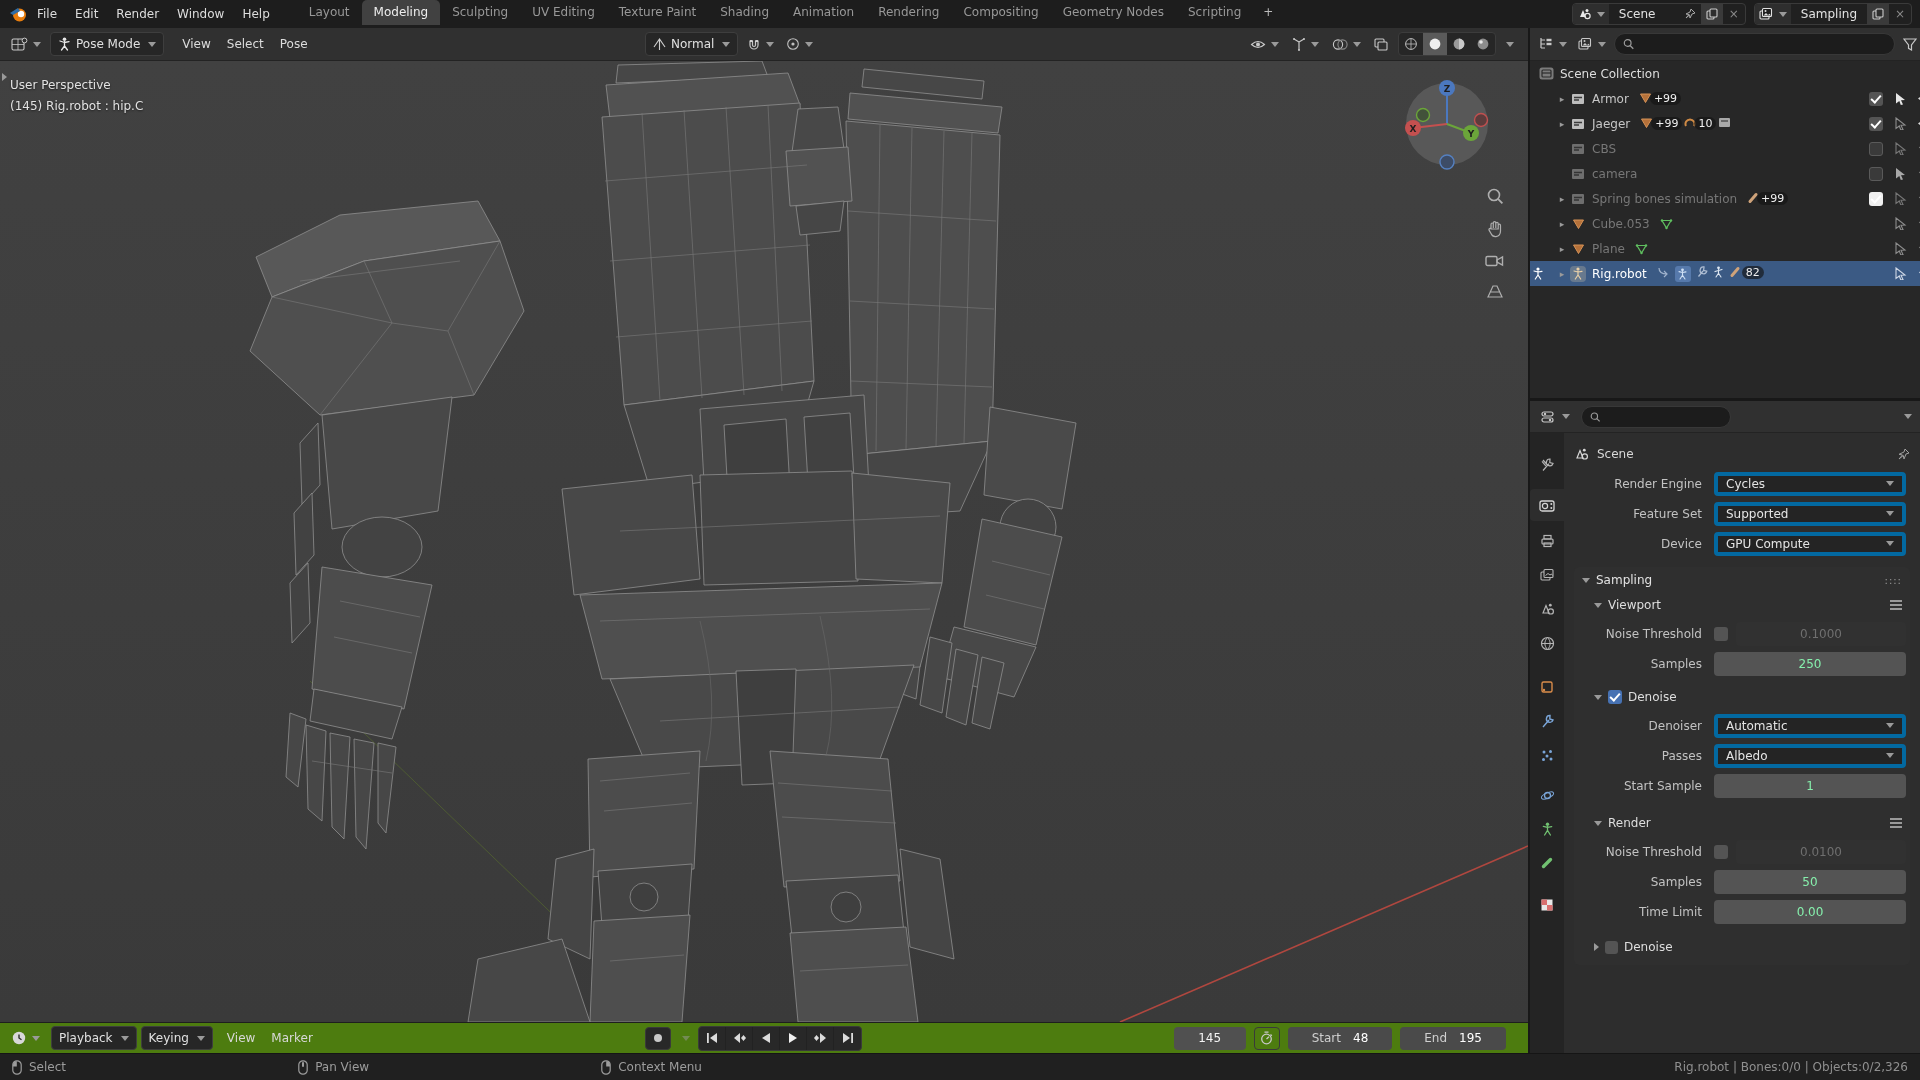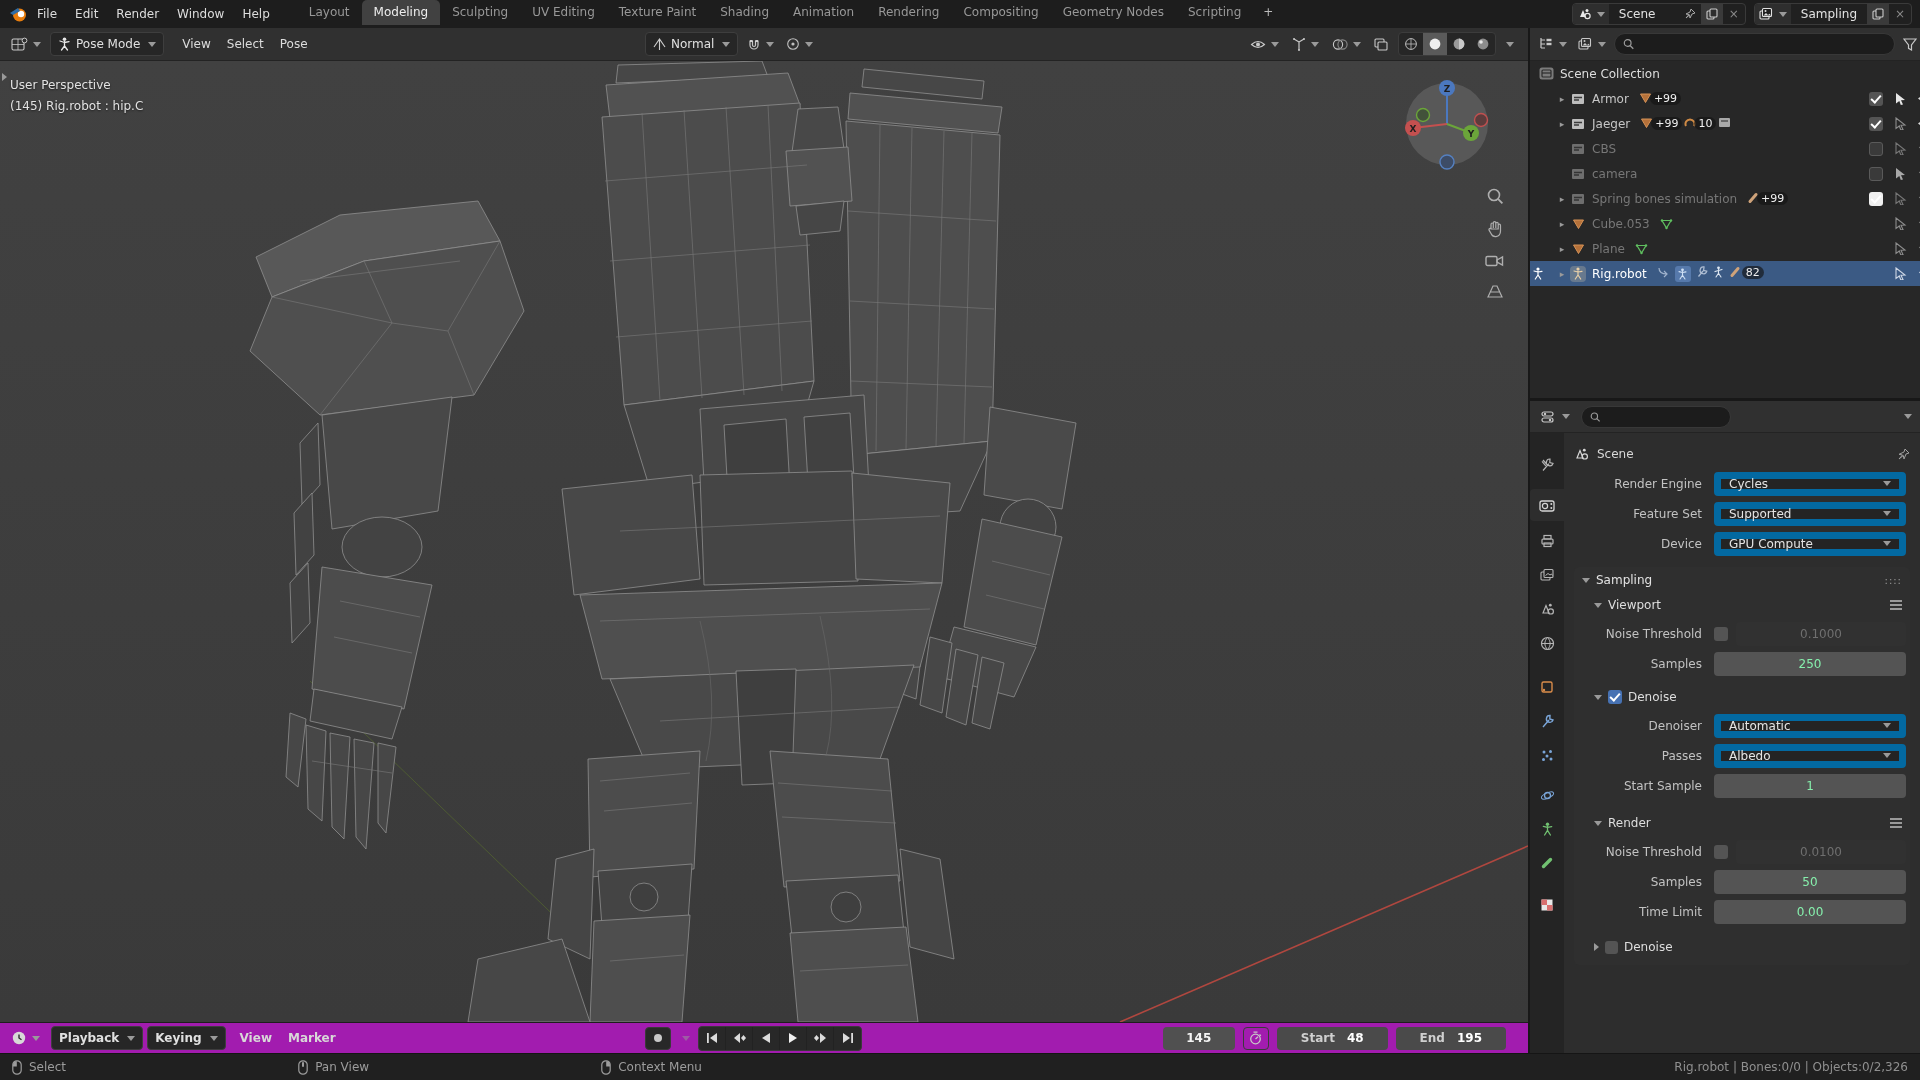--- a/index.html
+++ b/index.html
@@ -81,37 +81,37 @@
   #pr-header .searchpill { flex:0 0 150px; }
   #tabstrip { position:absolute; left:0; top:32px; width:34px; bottom:0; background:#242424; }
   .ptab { position:absolute; left:0; width:34px; height:32px; display:flex; align-items:center; justify-content:center; }
   .ptab.active { background:#2d2d2d; border-radius:4px 0 0 4px; }
   #pr-content { position:absolute; left:34px; top:32px; right:0; bottom:0; padding:8px 10px 0 10px; overflow:hidden; }
   .crumb { display:flex; align-items:center; gap:8px; height:26px; color:#d8d8d8; }
   .crumb .pin { margin-left:auto; }
   .prow { display:flex; align-items:center; height:27px; margin-top:3px; }
   .prow .lab { width:128px; text-align:right; color:#c2c2c2; margin-right:12px; white-space:nowrap; }
   .prow .ctrl { flex:1; display:flex; align-items:center; gap:8px; margin-right:4px; }
-  .drop { flex:1; display:flex; align-items:center; background:#242424; border:7px solid #0369a1; border-radius:4px;
+  .drop { flex:1; display:flex; align-items:center; background:#242424; border:4px solid #0369a1; border-radius:4px;
     height:24px; padding:0 8px; color:#e4e4e4; }
   .drop .chev { margin-left:auto; }
   .numfield { flex:1; background:#545454; border-radius:4px; height:24px; display:flex; align-items:center; justify-content:center; color:#86efac; }
   .numfield.disabled { background:#313131; color:#6f6f6f; }
   .panel { background:#2f2f2f; border-radius:5px; margin-top:10px; padding-bottom:6px; }
   .phead { display:flex; align-items:center; height:26px; padding:0 8px; gap:6px; color:#e3e3e3; }
   .phead .right { margin-left:auto; display:flex; color:#9a9a9a; }
   .subhead { display:flex; align-items:center; height:24px; padding:0 8px 0 20px; gap:6px; color:#dedede; }
   .grip { letter-spacing:1px; color:#7a7a7a; font-size:10px; }
   .presets { display:flex; flex-direction:column; gap:2px; }
   .presets i { display:block; width:12px; height:2px; background:#9a9a9a; }
   .presets i::before { content:""; }
 
   
-  #timeline { position:absolute; left:0; top:1022px; width:1528px; height:31px; background:#a21caf;
-    border-top:1px solid #1e1e1e; display:flex; align-items:center; padding:0 8px;font-weight:bold; }
+  #timeline { position:absolute; left:0; top:1022px; width:1528px; height:31px; background:#4d7c0f;
+    border-top:1px solid #1e1e1e; display:flex; align-items:center; padding:0 8px; }
   #timeline .menu { padding:4px 8px; color:#d8d8d8; }
   #tl-center { position:absolute; left:645px; display:flex; align-items:center; gap:8px; }
   #transport { display:flex; background:#282828; border:1px solid #3a3a3a; border-radius:4px; overflow:hidden; }
   #transport .tbtn { width:27px; height:23px; display:flex; align-items:center; justify-content:center; border-right:1px solid #222; }
   #transport .tbtn:last-child { border-right:none; }
   #tl-right { position:absolute; right:22px; display:flex; align-items:center; gap:8px; }
   .framefield { background:#505050; border-radius:4px; height:23px; display:flex; align-items:center; justify-content:center;
     color:#f4f4f4; padding:0 10px; }
   .rangefield { background:#4a4a4a; border-radius:4px; height:23px; display:flex; align-items:center; gap:12px; padding:0 24px; }
   .rangefield .rl { color:#cfcfcf; } .rangefield .rv { color:#ffffff; }

